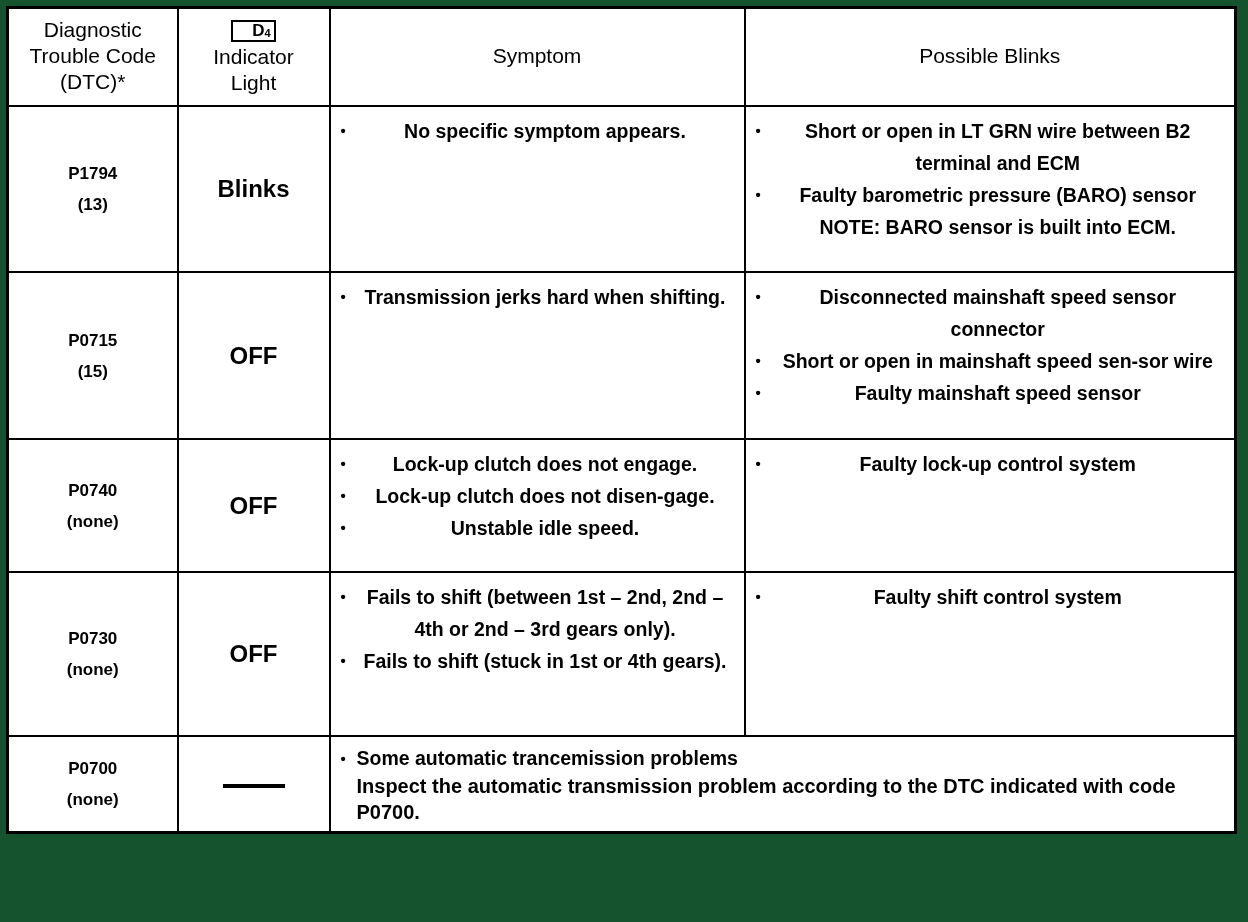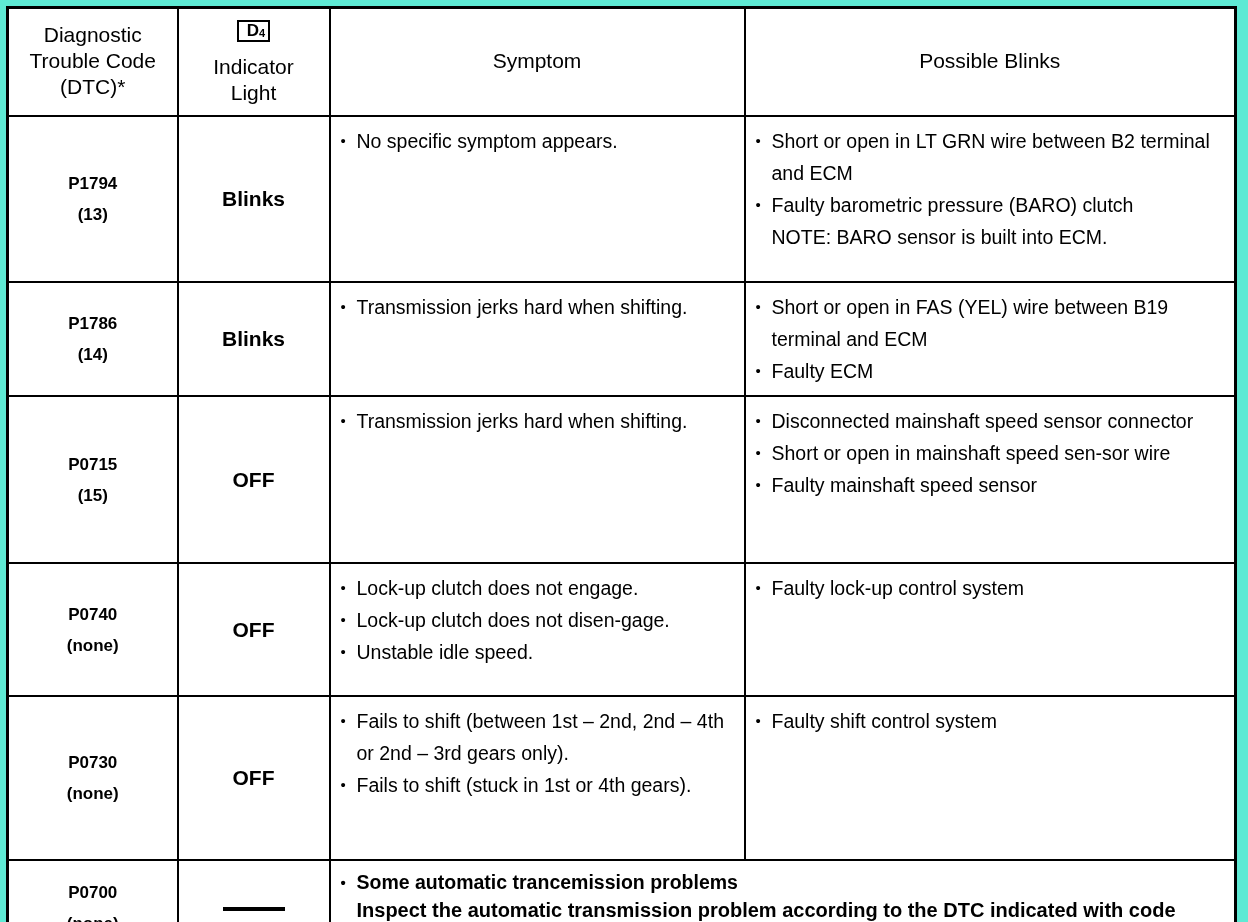--- a/index.html
+++ b/index.html
@@ -12,21 +12,21 @@
     height: 922px;
     font-family: "Liberation Sans", sans-serif;
     color: #000000;
     -webkit-font-smoothing: none;
   }
 
   #page {
     position: relative;
     width: 1248px;
     height: 922px;
-    background: #5eead4;
+    background: #14532d;
     overflow: hidden;
   }
 
   table.dtc-table {
     position: absolute;
     left: 6px;
     top: 6px;
     width: 1228px;
     border-collapse: collapse;
     table-layout: fixed;
@@ -57,25 +57,25 @@
     height: 88px;
     box-sizing: border-box;
   }
 
   .hdr-lines { display: block; }
 
   
   .d4-box {
     display: inline-block;
     border: 2px solid #000000;
-    padding: 0px 3px 1px 8px;
+    padding: 0px 3px 1px 19px;
     line-height: 17px;
     font-size: 17px;
     font-weight: bold;
-    margin-bottom: 12px;
+    margin-bottom: 2px;
     letter-spacing: 0px;
   }
   .d4-box .d4-sub {
     font-size: 11px;
     vertical-align: bottom;
     font-weight: bold;
     line-height: 11px;
   }
 
   tbody td {
@@ -90,26 +90,27 @@
     text-align: center;
     font-weight: bold;
     line-height: 31px;
     font-size: 17px;
   }
   td.code-cell .code-sub { display: block; }
 
   td.ind-cell {
     text-align: center;
     font-weight: bold;
-    font-size: 21px;
+    font-size: 24px;
   }
 
   td.symp-cell, td.cause-cell {
     vertical-align: top;
-    font-weight: normal;
+    font-weight: bold;
+    text-align: center;
   }
 
   ul.items {
     list-style: none;
     margin: 0;
     padding: 0;
   }
   ul.items > li {
     position: relative;
     padding-left: 16px;
@@ -195,44 +196,26 @@
         </td>
         <td class="ind-cell">Blinks</td>
         <td class="symp-cell">
           <ul class="items">
             <li class="bullet">No specific symptom appears.</li>
           </ul>
         </td>
         <td class="cause-cell">
           <ul class="items">
             <li class="bullet">Short or open in LT GRN wire between B2 terminal and ECM</li>
-            <li class="bullet">Faulty barometric pressure (BARO) clutch</li>
+            <li class="bullet">Faulty barometric pressure (BARO) sensor</li>
             <li class="nobullet">NOTE: BARO sensor is built into ECM.</li>
           </ul>
         </td>
       </tr>
 
-      <tr class="r2">
-        <td class="code-cell">
-          <span>P1786</span>
-          <span class="code-sub">(14)</span>
-        </td>
-        <td class="ind-cell">Blinks</td>
-        <td class="symp-cell">
-          <ul class="items">
-            <li class="bullet">Transmission jerks hard when shifting.</li>
-          </ul>
-        </td>
-        <td class="cause-cell">
-          <ul class="items">
-            <li class="bullet">Short or open in FAS (YEL) wire between B19 terminal and ECM</li>
-            <li class="bullet">Faulty ECM</li>
-          </ul>
-        </td>
-      </tr>
 
       <tr class="r3">
         <td class="code-cell">
           <span>P0715</span>
           <span class="code-sub">(15)</span>
         </td>
         <td class="ind-cell">OFF</td>
         <td class="symp-cell">
           <ul class="items">
             <li class="bullet">Transmission jerks hard when shifting.</li>

